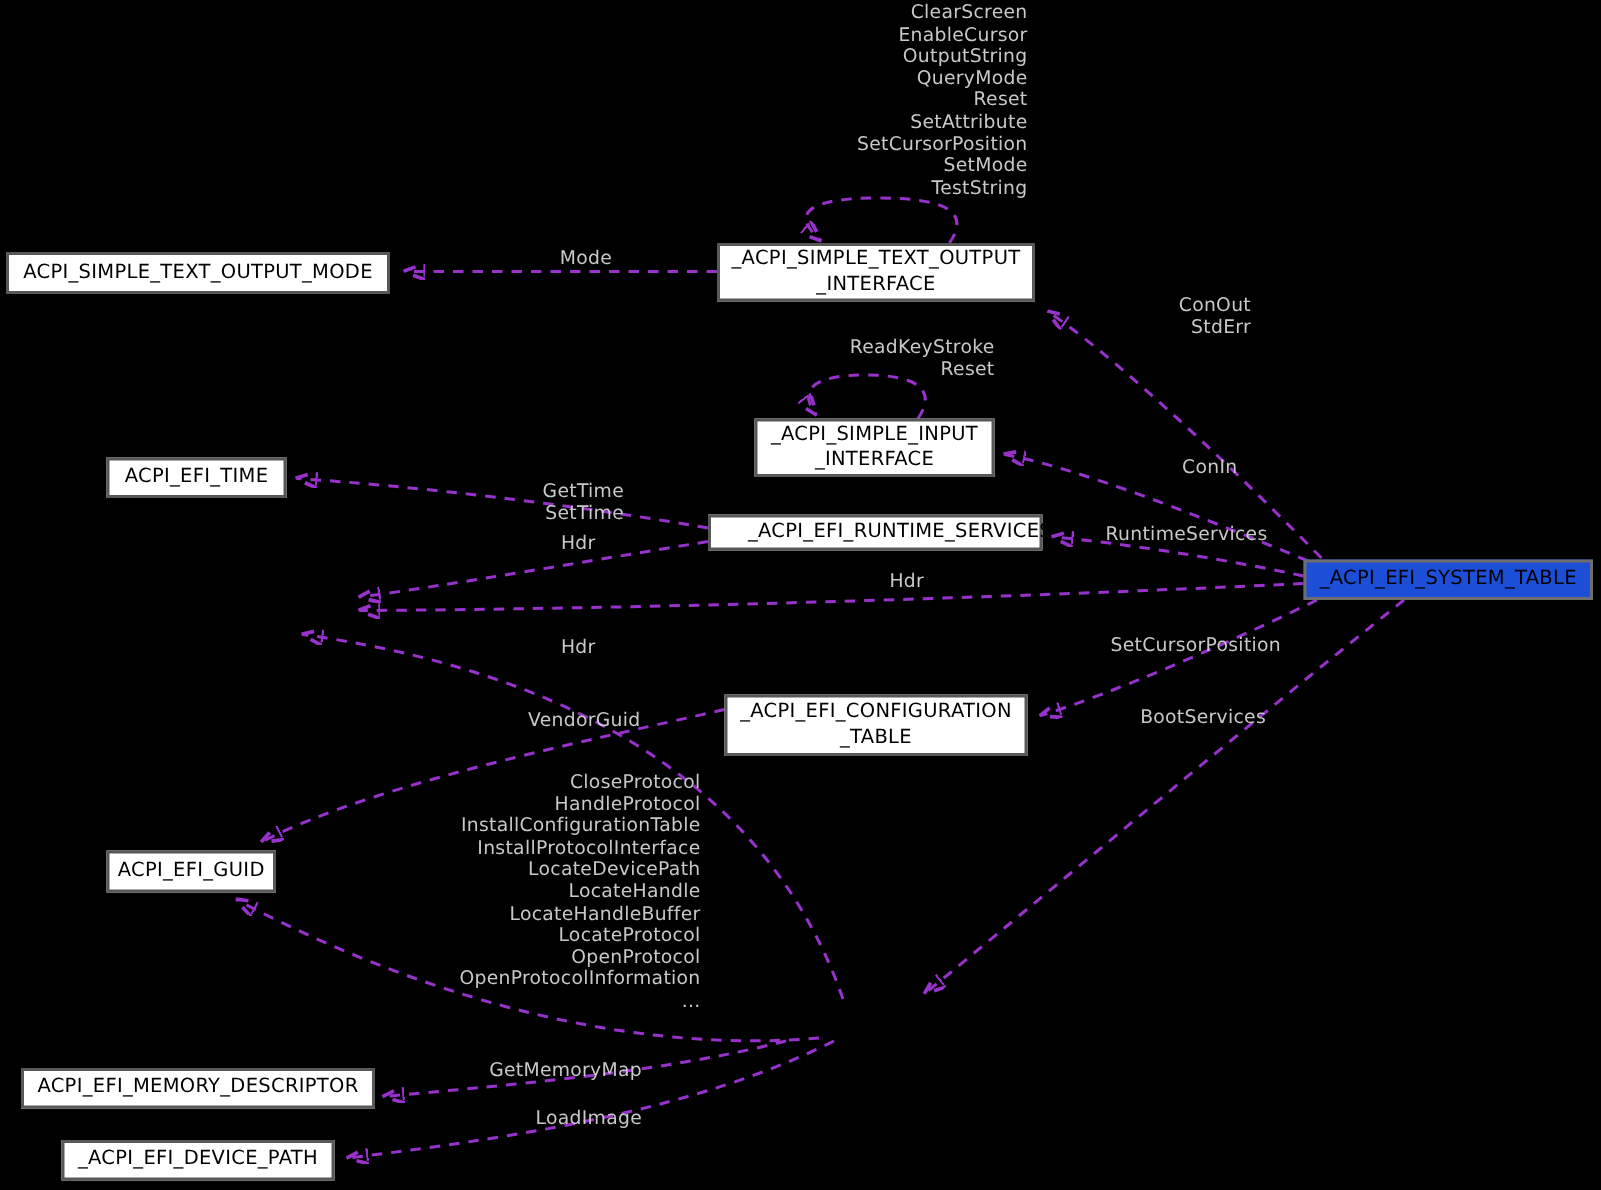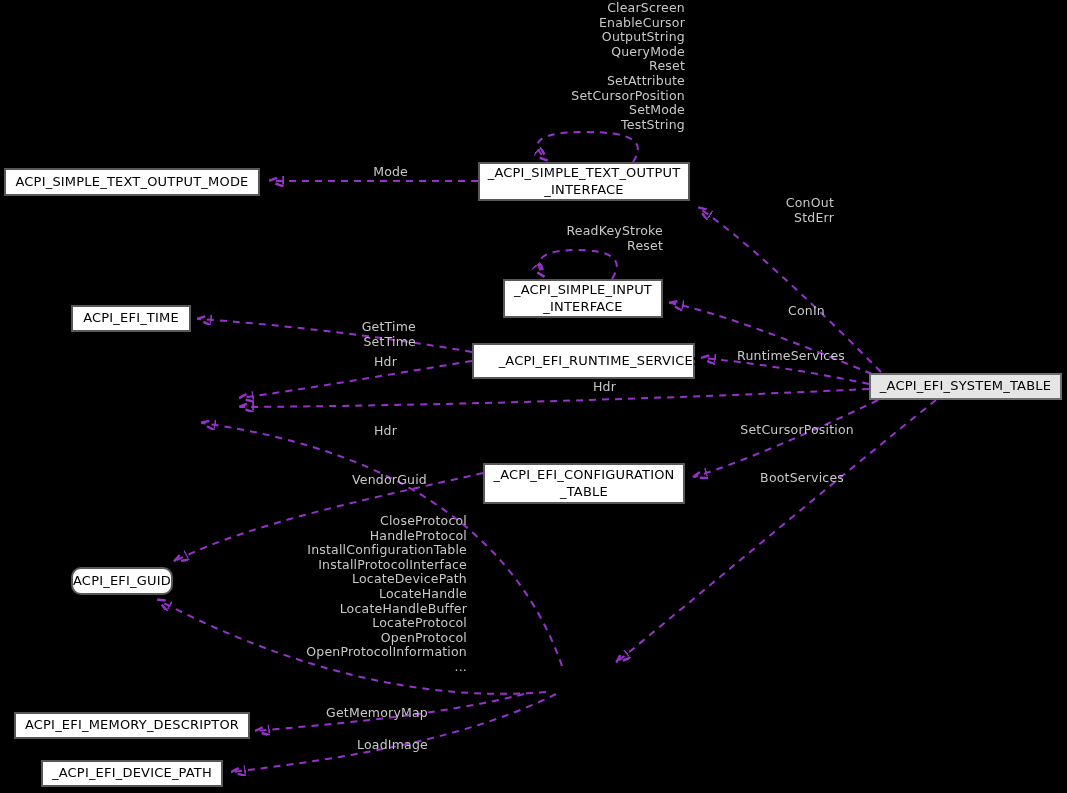--- a/index.html
+++ b/index.html
@@ -8,21 +8,21 @@
     font-family:"DejaVu Sans","Liberation Sans",sans-serif;
   }
   .edges{position:absolute;left:0;top:0;width:1067px;height:793px;z-index:1;}
   .edges path{fill:none;stroke:#9932CC;stroke-width:2;stroke-dasharray:7 6;}
   .node{
     position:absolute;z-index:2;box-sizing:border-box;
     background:#fff;border:2px solid #585858;color:#000;
     display:flex;align-items:center;justify-content:center;text-align:center;
     font-size:13px;line-height:1.3;white-space:pre-line;letter-spacing:.2px;
   }
-  .node.highlight{background:#e5e5e5;border-color:#6e6e6e;}
+  .node.highlight{background:#1d4ed8;border-color:#6e6e6e;}
   .elabel{
     position:absolute;z-index:2;color:#C8C8C8;font-size:12.5px;line-height:14.6px;
     text-align:right;white-space:pre-line;letter-spacing:.2px;
   }
 </style>
 </head>
 <body>
 
 <div class="canvas">
 
@@ -49,25 +49,25 @@
     <path d="M 524,694 C 438,716 330,724 256,731" marker-end="url(#arw)"></path>
     <path d="M 556,694 C 468,738 356,757 232,772" marker-end="url(#arw)"></path>
   </svg>
 
   <div class="node" style="left:4px;top:168px;width:256px;height:28px;">ACPI_SIMPLE_TEXT_OUTPUT_MODE</div>
   <div class="node" style="left:478px;top:162px;width:212px;height:39px;">_ACPI_SIMPLE_TEXT_OUTPUT
 _INTERFACE</div>
   <div class="node" style="left:503px;top:279px;width:160px;height:39px;">_ACPI_SIMPLE_INPUT
 _INTERFACE</div>
   <div class="node" style="left:71px;top:305px;width:120px;height:27px;">ACPI_EFI_TIME</div>
-  <div class="node" style="left:472px;top:343px;width:223px;height:36px;padding-left:33px;">_ACPI_EFI_RUNTIME_SERVICES</div>
+  <div class="node" style="left:472px;top:343px;width:223px;height:24px;padding-left:33px;">_ACPI_EFI_RUNTIME_SERVICES</div>
   <div class="node highlight" style="left:869px;top:373px;width:193px;height:27px;">_ACPI_EFI_SYSTEM_TABLE</div>
   <div class="node" style="left:483px;top:463px;width:202px;height:41px;">_ACPI_EFI_CONFIGURATION
 _TABLE</div>
-  <div class="node" style="left:71px;top:567px;width:102px;height:28px;border-radius:10px;">ACPI_EFI_GUID</div>
+  <div class="node" style="left:71px;top:567px;width:113px;height:28px;">ACPI_EFI_GUID</div>
   <div class="node" style="left:14px;top:712px;width:236px;height:27px;">ACPI_EFI_MEMORY_DESCRIPTOR</div>
   <div class="node" style="left:41px;top:760px;width:182px;height:27px;">_ACPI_EFI_DEVICE_PATH</div>
 
   <div class="elabel" style="left:485px;top:1px;width:200px;">ClearScreen
 EnableCursor
 OutputString
 QueryMode
 Reset
 SetAttribute
 SetCursorPosition

